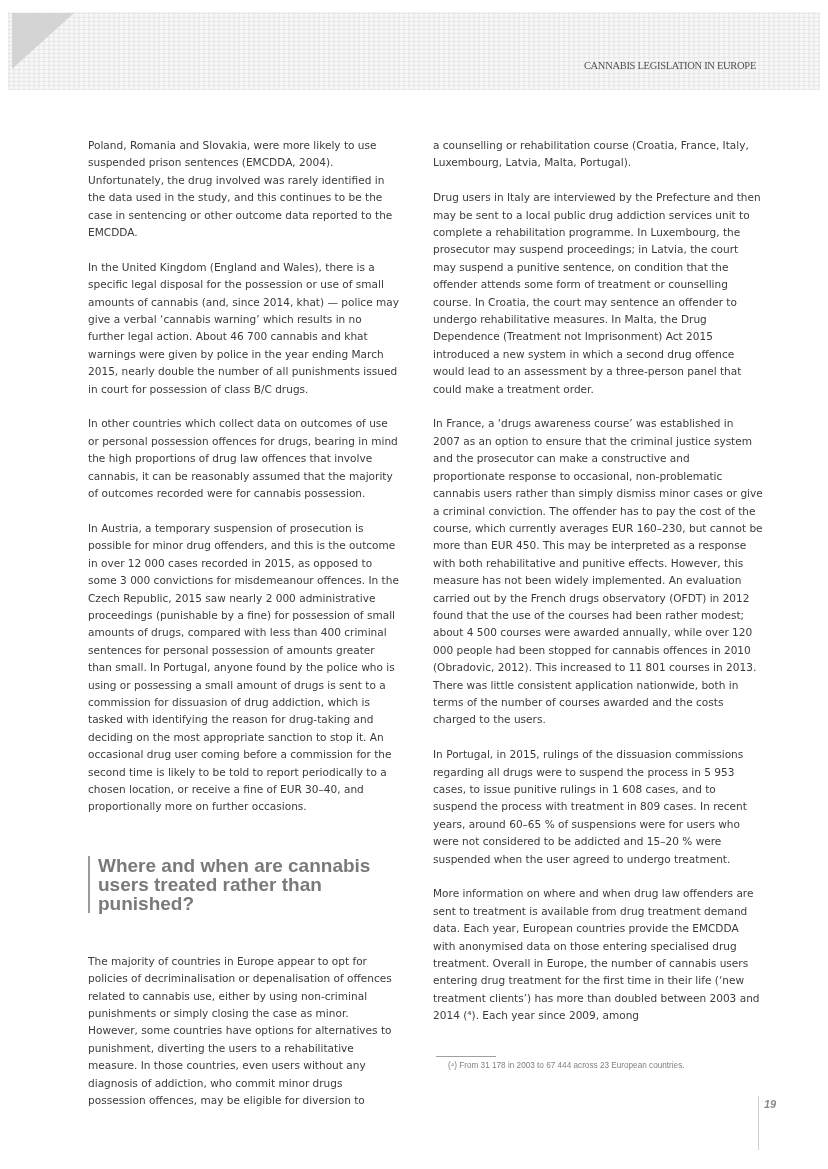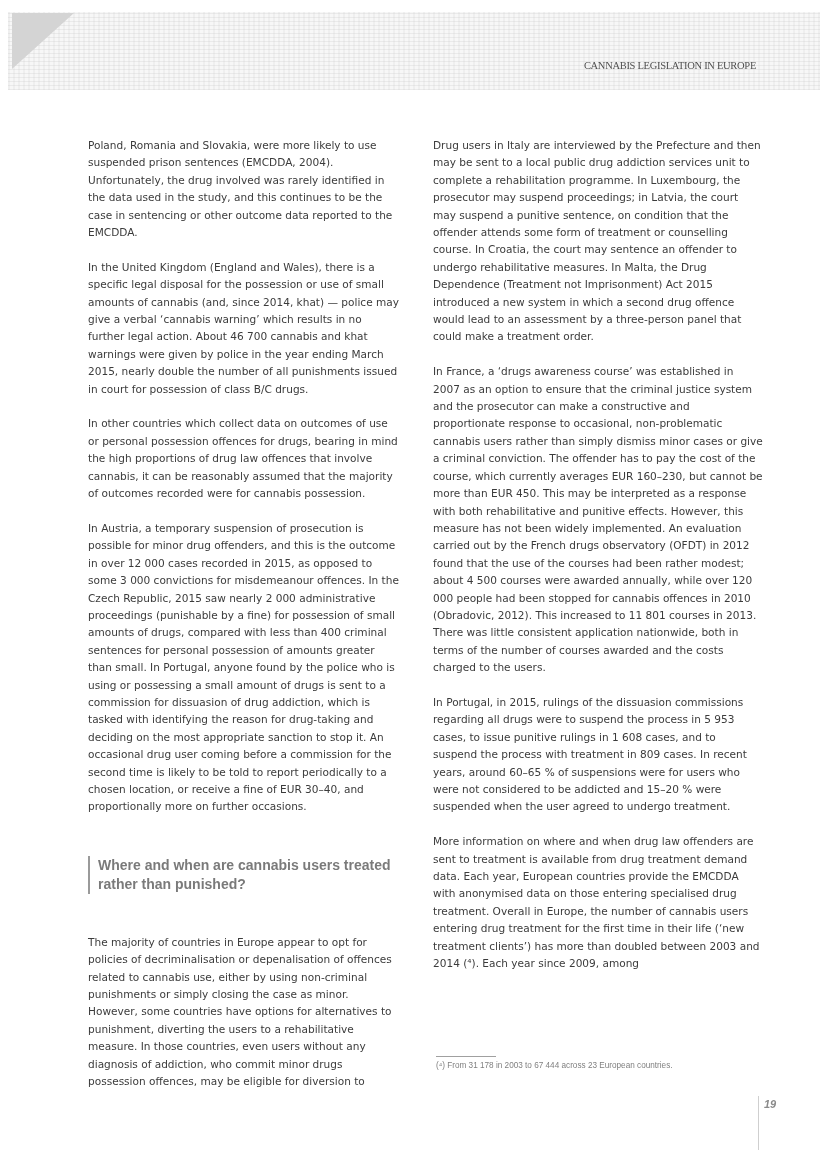--- a/index.html
+++ b/index.html
@@ -30,28 +30,28 @@
     }
     .col.left { left: 88px; width: 312px; }
     .col.right { left: 433px; width: 330px; }
     .col p { margin: 0 0 17.4px 0; }
     .heading-wrap {
       position: relative; margin: 40px 0 40px 0; padding-left: 8px;
       border-left: 2px solid #9a9a9a;
     }
     .heading {
       font-family: "Liberation Sans", sans-serif; font-weight: bold;
-      font-size: 14px; line-height: 19px; color: #7a7a7a; margin: 0;
+      font-size: 19px; line-height: 19px; color: #7a7a7a; margin: 0;
     }
     .footnote-rule {
       position: absolute; left: 436px; top: 1056px; width: 60px; height: 1px;
       background: #a0a0a0;
     }
     .footnote {
-      position: absolute; left: 436px; top: 1061px;
+      position: absolute; left: 448px; top: 1061px;
       font-family: "Liberation Sans", sans-serif; font-size: 8.2px; color: #808080;
     }
     .page-num-rule {
       position: absolute; left: 758px; top: 1096px; width: 1px; height: 54px;
       background: #cfcfcf;
     }
     .page-number {
       position: absolute; left: 764px; top: 1098px;
       font-family: "Liberation Sans", sans-serif; font-weight: bold;
       font-size: 11px; color: #8a8a8a; font-style: italic;
@@ -69,20 +69,21 @@
   <p>In the United Kingdom (England and Wales), there is a specific legal disposal for the possession or use of small amounts of cannabis (and, since 2014, khat) — police may give a verbal ‘cannabis warning’ which results in no further legal action. About 46 700 cannabis and khat warnings were given by police in the year ending March 2015, nearly double the number of all punishments issued in court for possession of class B/C drugs.</p>
   <p>In other countries which collect data on outcomes of use or personal possession offences for drugs, bearing in mind the high proportions of drug law offences that involve cannabis, it can be reasonably assumed that the majority of outcomes recorded were for cannabis possession.</p>
   <p>In Austria, a temporary suspension of prosecution is possible for minor drug offenders, and this is the outcome in over 12 000 cases recorded in 2015, as opposed to some 3 000 convictions for misdemeanour offences. In the Czech Republic, 2015 saw nearly 2 000 administrative proceedings (punishable by a fine) for possession of small amounts of drugs, compared with less than 400 criminal sentences for personal possession of amounts greater than small. In Portugal, anyone found by the police who is using or possessing a small amount of drugs is sent to a commission for dissuasion of drug addiction, which is tasked with identifying the reason for drug-taking and deciding on the most appropriate sanction to stop it. An occasional drug user coming before a commission for the second time is likely to be told to report periodically to a chosen location, or receive a fine of EUR 30–40, and proportionally more on further occasions.</p>
   <div class="heading-wrap">
     <h2 class="heading">Where and when are cannabis users treated rather than punished?</h2>
   </div>
   <p>The majority of countries in Europe appear to opt for policies of decriminalisation or depenalisation of offences related to cannabis use, either by using non-criminal punishments or simply closing the case as minor. However, some countries have options for alternatives to punishment, diverting the users to a rehabilitative measure. In those countries, even users without any diagnosis of addiction, who commit minor drugs possession offences, may be eligible for diversion to</p>
 </div>
 
 <div class="col right">
+  <p>a counselling or rehabilitation course (Croatia, France, Italy, Luxembourg, Latvia, Malta, Portugal).</p>
   <p>Drug users in Italy are interviewed by the Prefecture and then may be sent to a local public drug addiction services unit to complete a rehabilitation programme. In Luxembourg, the prosecutor may suspend proceedings; in Latvia, the court may suspend a punitive sentence, on condition that the offender attends some form of treatment or counselling course. In Croatia, the court may sentence an offender to undergo rehabilitative measures. In Malta, the Drug Dependence (Treatment not Imprisonment) Act 2015 introduced a new system in which a second drug offence would lead to an assessment by a three-person panel that could make a treatment order.</p>
   <p>In France, a ‘drugs awareness course’ was established in 2007 as an option to ensure that the criminal justice system and the prosecutor can make a constructive and proportionate response to occasional, non-problematic cannabis users rather than simply dismiss minor cases or give a criminal conviction. The offender has to pay the cost of the course, which currently averages EUR 160–230, but cannot be more than EUR 450. This may be interpreted as a response with both rehabilitative and punitive effects. However, this measure has not been widely implemented. An evaluation carried out by the French drugs observatory (OFDT) in 2012 found that the use of the courses had been rather modest; about 4 500 courses were awarded annually, while over 120 000 people had been stopped for cannabis offences in 2010 (Obradovic, 2012). This increased to 11 801 courses in 2013. There was little consistent application nationwide, both in terms of the number of courses awarded and the costs charged to the users.</p>
   <p>In Portugal, in 2015, rulings of the dissuasion commissions regarding all drugs were to suspend the process in 5 953 cases, to issue punitive rulings in 1 608 cases, and to suspend the process with treatment in 809 cases. In recent years, around 60–65 % of suspensions were for users who were not considered to be addicted and 15–20 % were suspended when the user agreed to undergo treatment.</p>
   <p>More information on where and when drug law offenders are sent to treatment is available from drug treatment demand data. Each year, European countries provide the EMCDDA with anonymised data on those entering specialised drug treatment. Overall in Europe, the number of cannabis users entering drug treatment for the first time in their life (‘new treatment clients’) has more than doubled between 2003 and 2014 (⁴). Each year since 2009, among</p>
 </div>
 
 <div class="footnote-rule"></div>
 <div class="footnote">(⁴)  From 31 178 in 2003 to 67 444 across 23 European countries.</div>
 
 <div class="page-num-rule"></div>

